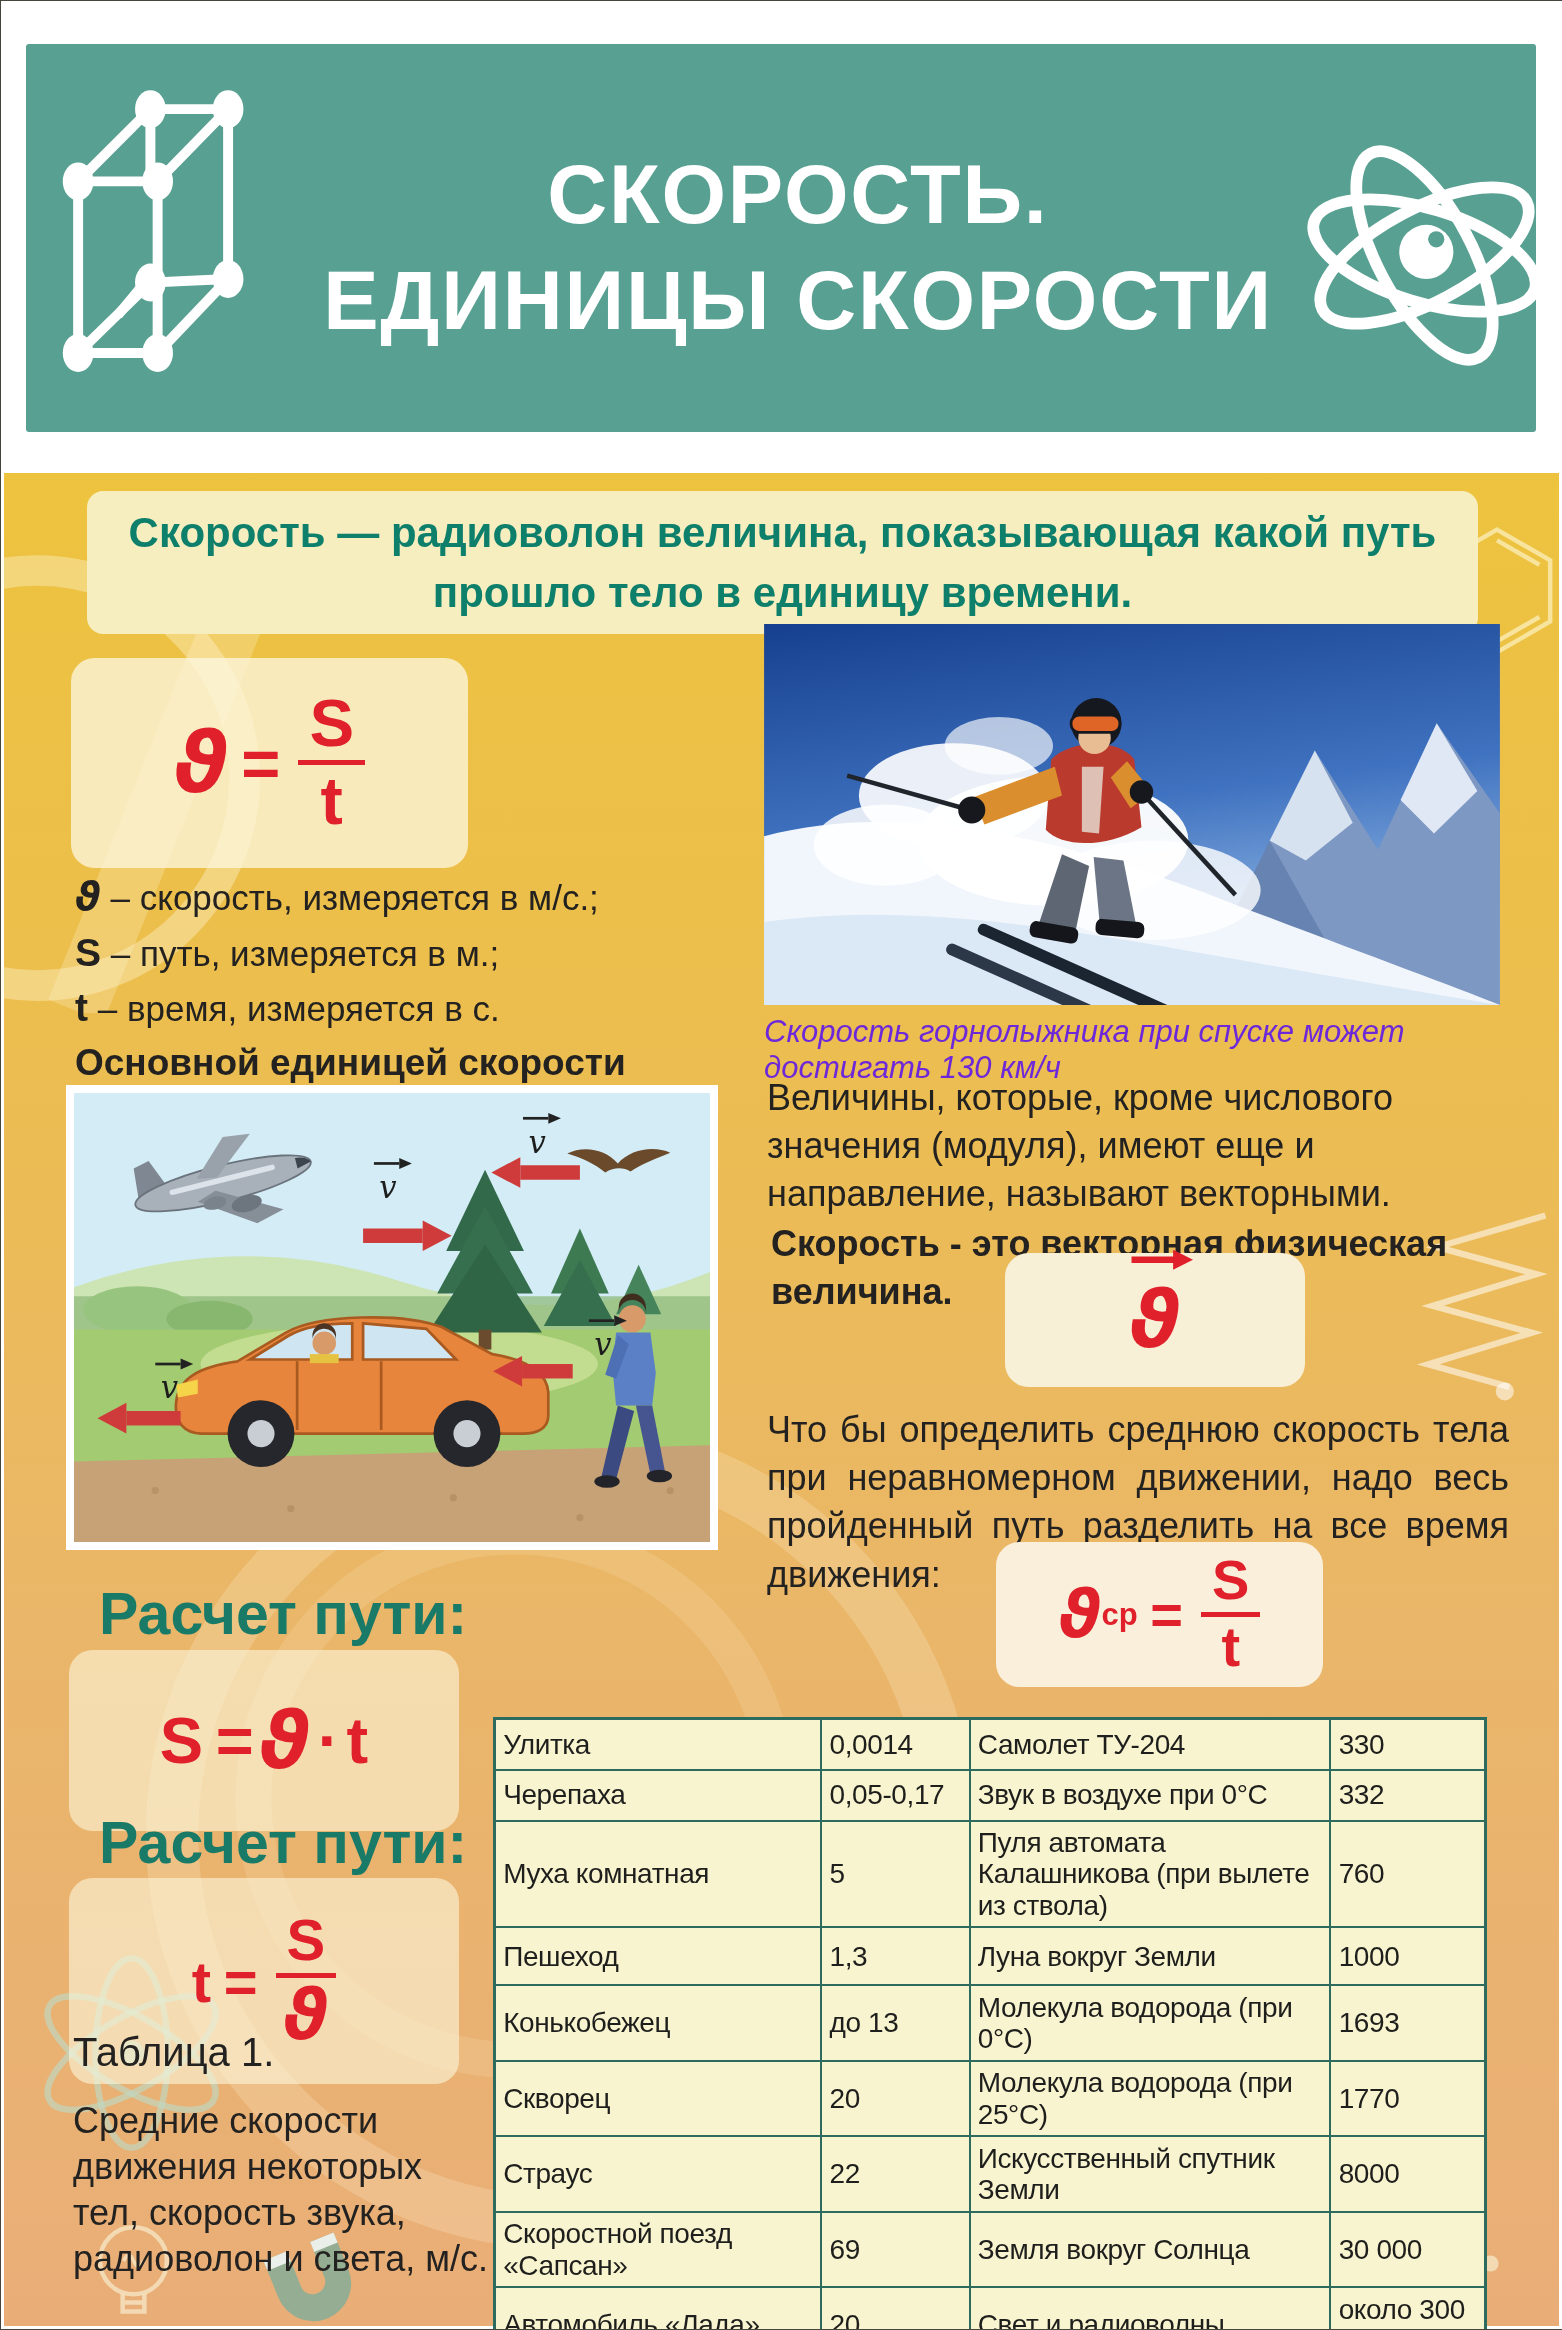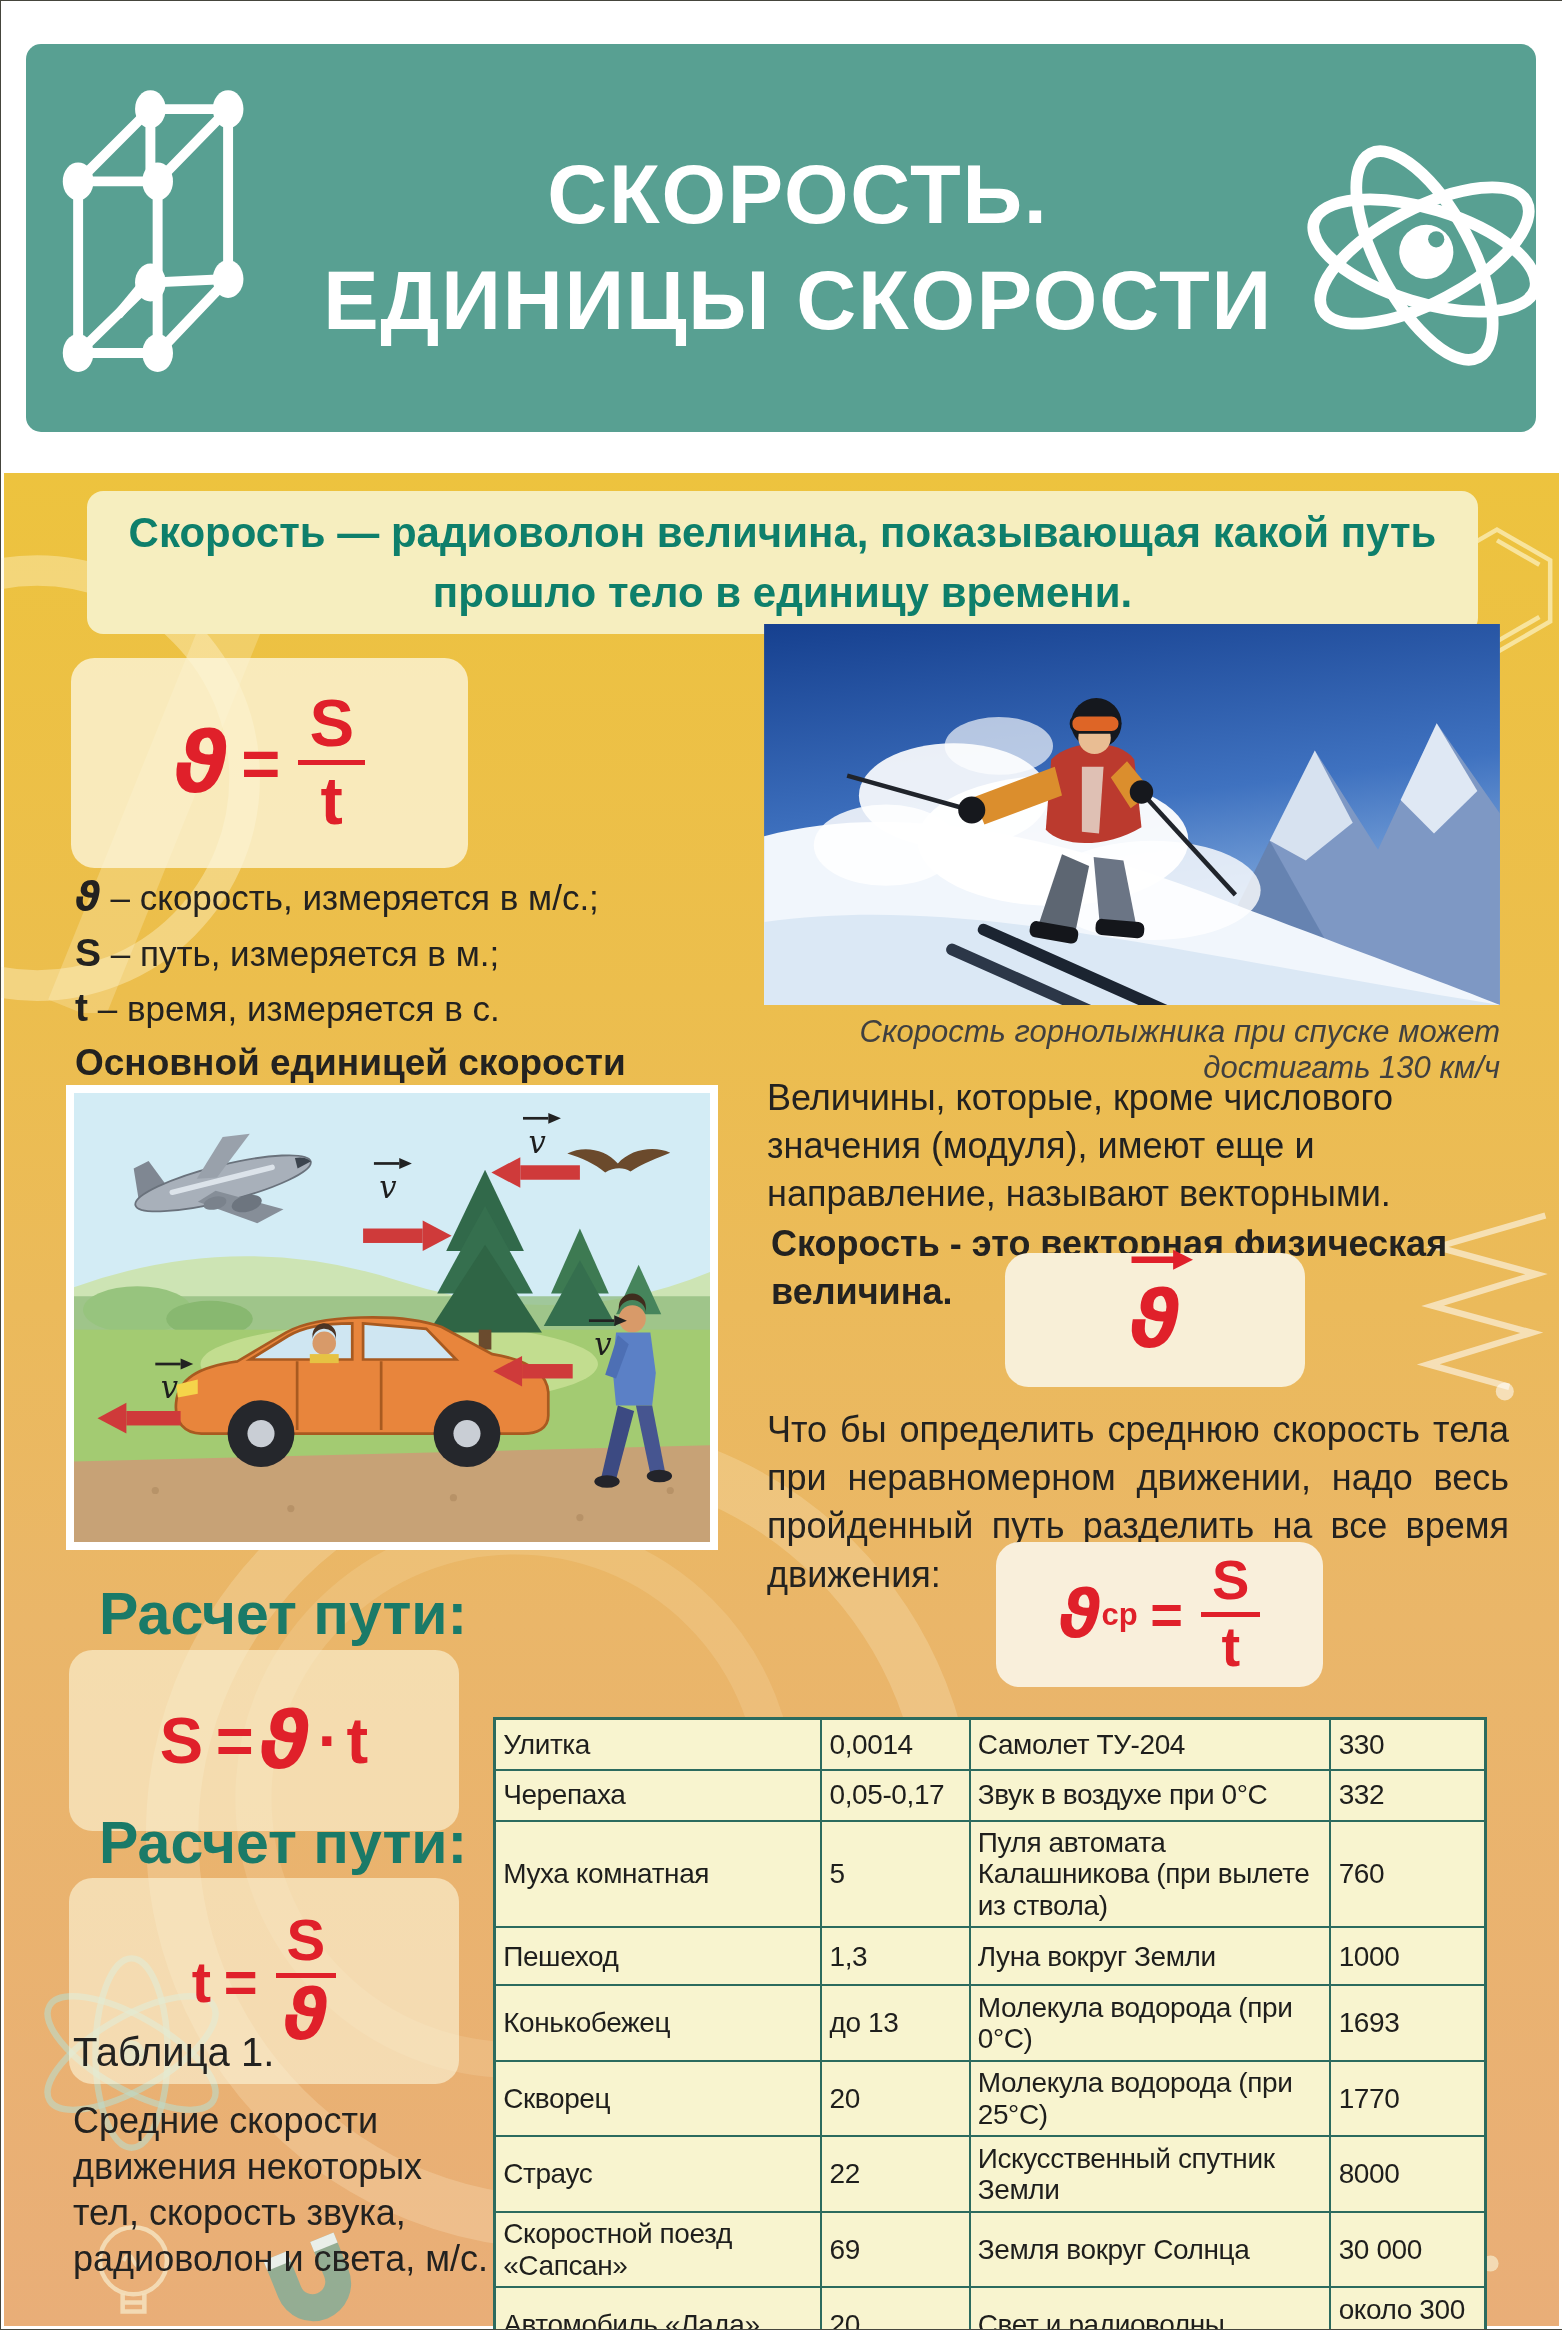--- a/index.html
+++ b/index.html
@@ -7,21 +7,21 @@
     position:relative; width:1563px; height:2330px;
     background:#ffffff; overflow:hidden;
     border:1.8px solid #45453c; box-sizing:border-box;
     font-family:"Liberation Sans", sans-serif;
     --red:#e0202a; --teal:#1a7a68; --ink:#232220;
   }
   .abs{position:absolute;}
   
   .header-green{
     position:absolute; left:25px; top:43px; width:1510px; height:388px;
-    background:#58a092; border-radius:15px;
+    background:#58a092; border-radius:3px;
   }
   .title-block{
     position:absolute; left:248px; top:98px; width:1048px;
     text-align:center; color:#ffffff; font-weight:bold;
     font-size:83px; line-height:1.28; letter-spacing:1.8px;
   }
   
   .body-bg{
     position:absolute; left:2.7px; top:472px; width:1555px; height:1853px;
     background:linear-gradient(180deg,#edc33e 0%,#ecbe4d 28%,#eab669 62%,#e9ae78 100%);
@@ -46,21 +46,21 @@
   .speed-box{left:70px; top:657px; width:397px; height:210px; font-size:67px;}
   .speed-box .theta{font-size:83px;}
   .legend{position:absolute; left:74px; top:872px; width:705px; color:var(--ink); font-size:35px;}
   .legend .row{margin-bottom:8.1px; line-height:1.22;}
   .legend .sym{font-weight:bold; font-size:39px;}
   .legend .bold{font-weight:bold; font-size:37px; line-height:1.22; margin-bottom:5.4px;}
   
   .ski-photo{position:absolute; left:763px; top:623px; width:736px; height:381px;}
   .ski-caption{
     position:absolute; left:763px; top:1013px; width:736px;
-    text-align:right; font-style:italic; font-size:31px; color:#404040;
+    text-align:left; font-style:italic; font-size:31px; color:#6d28d9;
   }
   .p-text{position:absolute; color:var(--ink); font-size:36px; line-height:1.34;}
   .p1{left:766px; top:1073px; width:741px;}
   .p1b{left:770px; top:1219px; width:741px; font-weight:bold;}
   .vec-box{left:1004px; top:1252px; width:300px; height:134px; background:#f8efd7; font-size:78px;}
   .vec{position:relative; display:inline-block;}
   .vec svg{position:absolute; top:-27px; left:52%; transform:translateX(-42%);}
   .p2{left:766px; top:1405px; width:742px; text-align:justify;}
   .avg-box{left:995px; top:1541px; width:327px; height:145px; background:#f9efdb; font-size:56px;}
   .avg-box .theta{font-size:65px;}

